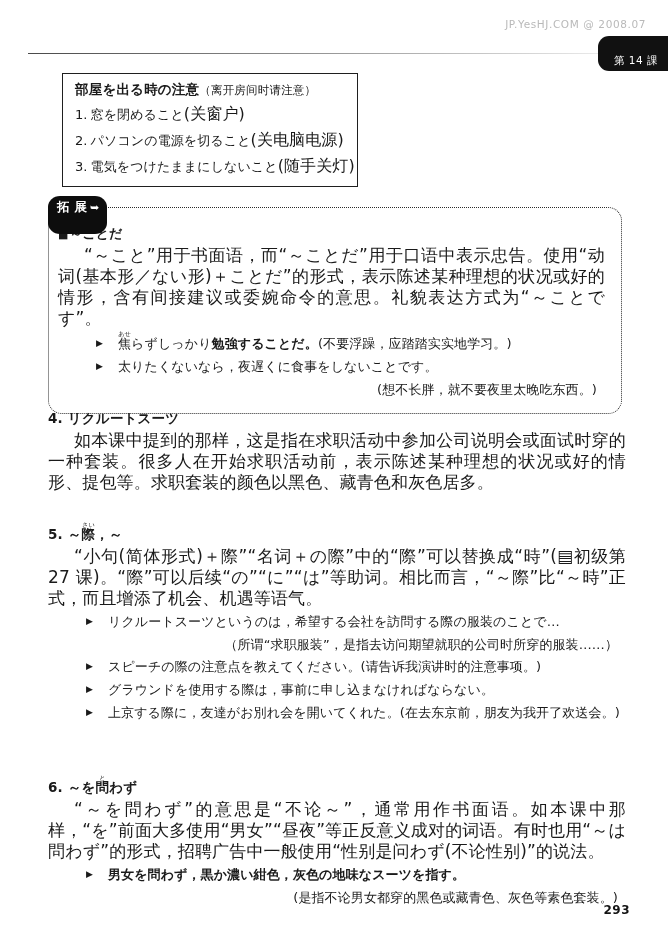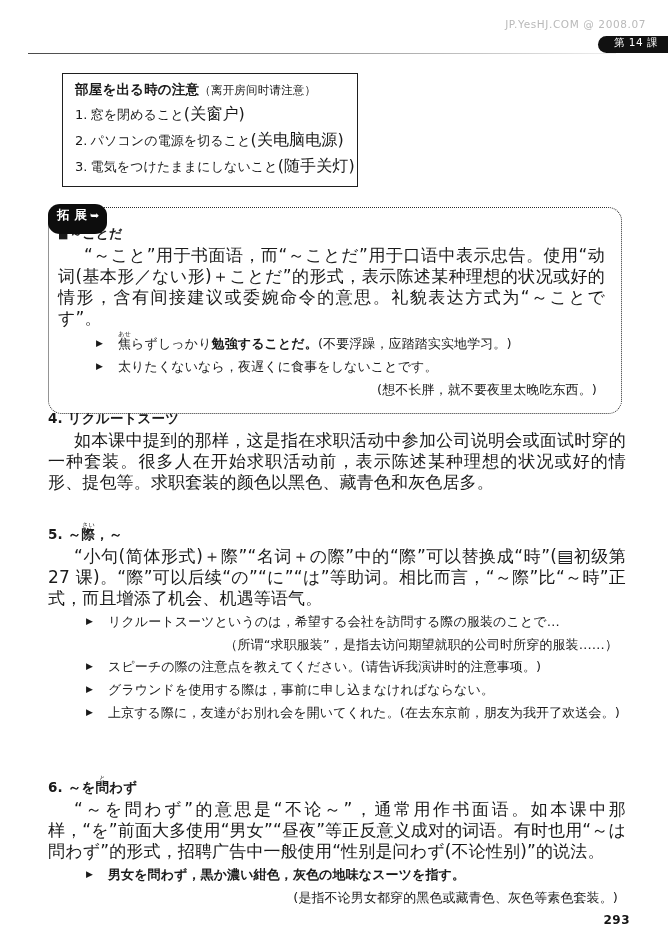--- a/index.html
+++ b/index.html
@@ -42,21 +42,21 @@
     height: 1px;
     background: linear-gradient(to right,#4a4a4a 0%, #8d8d8d 45%, #bdbdbd 72%, #efefef 100%);
   }
   .lesson-tab {
     position: absolute;
     top: 36px;
     right: 0px;
     background: #111111;
     color: #ffffff;
     border-radius: 11px 0 0 11px;
-    padding: 0 10px 4px 16px;
+    padding: 18px 10px 4px 16px;
     font-size: 10.5px;
     letter-spacing: 0.5px;
     white-space: nowrap;
     line-height: 1.25;
   }
 
   
   .notice-box {
     position: absolute;
     top: 73px;
@@ -89,29 +89,29 @@
 
   
   .expand-wrap {
     position: absolute;
     top: 196px;
     left: 48px;
     width: 574px;
   }
   .expand-badge {
     position: absolute;
-    top: 8px;
+    top: 0px;
     left: 0px;
     z-index: 3;
     display: flex;
     align-items: center;
     background: #0d0d0d;
     color: #ffffff;
     height: 22px;
-    padding: 0 8px 8px 9px;
+    padding: 0 8px 16px 9px;
     border-radius: 12px / 11px;
     font-size: 12.5px;
     font-weight: bold;
     letter-spacing: 5px;
     line-height: 1;
   }
   .expand-badge .badge-arrow {
     display: inline-block;
     margin-left: -2px;
     font-size: 11px;
@@ -187,21 +187,21 @@
     font-size: 6.2px;
     line-height: 6.5px;
     letter-spacing: 0;
     font-weight: normal;
     transform: translateY(1px);
   }
 
   .page-number {
     position: absolute;
     right: 38px;
-    bottom: 18px;
+    bottom: 28px;
     font-size: 12px;
     font-weight: bold;
     letter-spacing: 0.5px;
     color: #141414;
   }
 </style>
 </head>
 <body>
 
 <div class="page">

